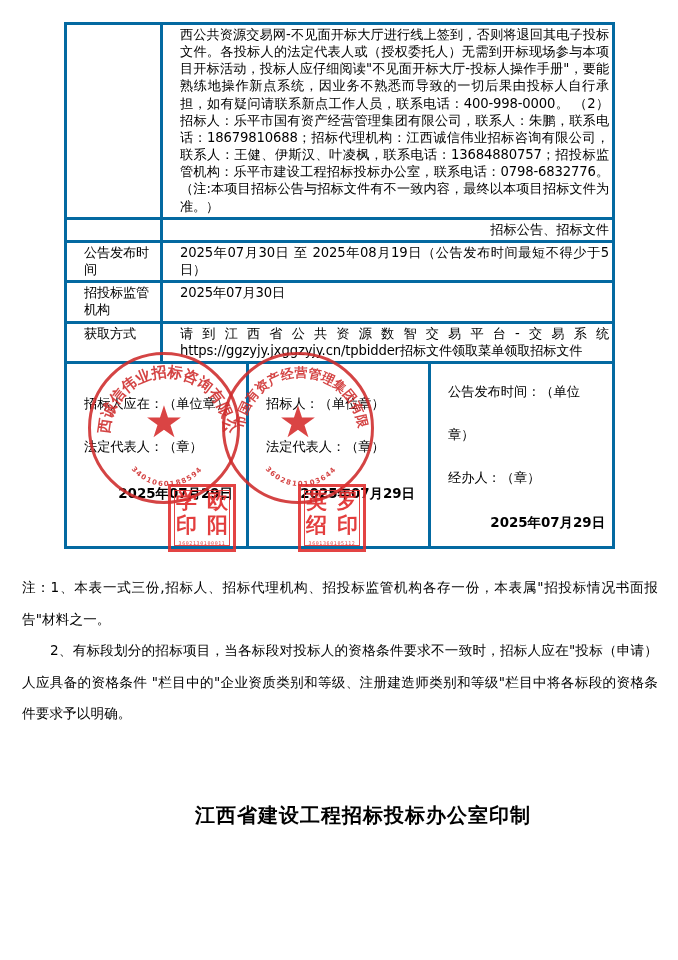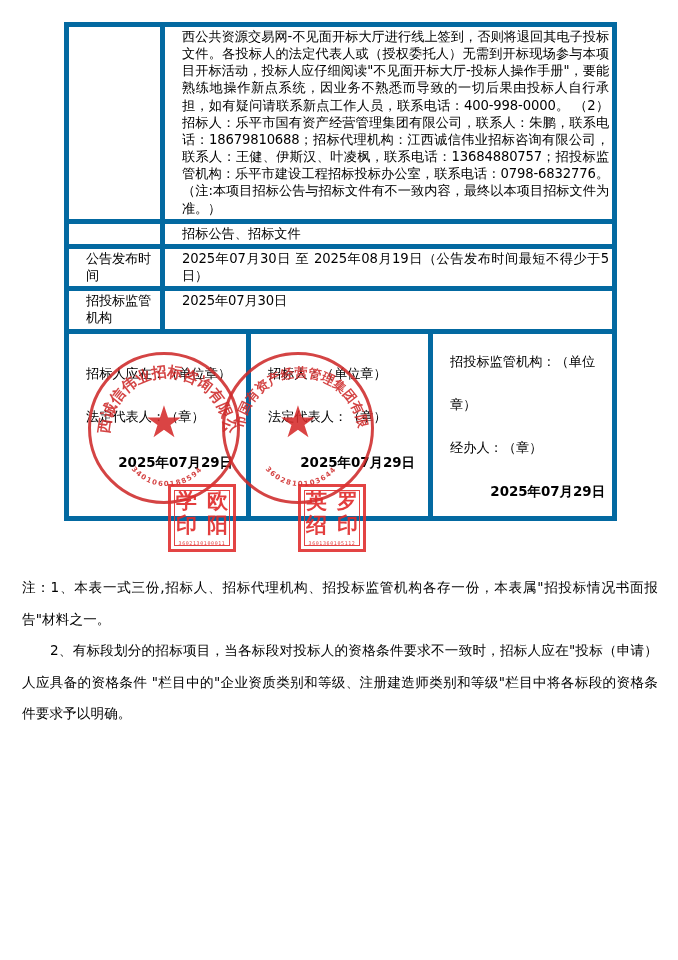--- a/index.html
+++ b/index.html
@@ -26,41 +26,41 @@
   
   .form-table {
     position: absolute;
     left: 64px;
     top: 22px;
     width: 548px;
     border-collapse: collapse;
     table-layout: fixed;
   }
   .form-table td {
-    border: 5px solid #0369a1;
+    border: 3px solid #0369a1;
     vertical-align: top;
     padding: 1px 3px 2px 17px;
     font-size: 13.2px;
     line-height: 1.30;
     font-family: "DejaVu Sans", "Liberation Sans", sans-serif;
   }
   .label-cell {
     font-size: 13.2px;
     line-height: 1.32;
     vertical-align: middle;
     letter-spacing: -0.2px;
   }
   .para-cell {
     font-size: 13.4px;
     line-height: 1.34;
     text-align: justify;
     letter-spacing: -0.15px;
   }
   .center-cell {
-    text-align: left;
+    text-align: right;
     vertical-align: middle;
     font-size: 13.4px;
   }
   .mid {
     vertical-align: middle;
   }
   .num { font-weight: 700; }
   .sig-cell {
     font-size: 13.2px;
     line-height: 1.3;
@@ -229,20 +229,24 @@
       <tr>
         <td class="label-cell mid">公告发布时间</td>
         <td colspan="4" class="para-cell">2025年07月30日 至 2025年08月19日（公告发布时间最短不得少于5日）</td>
       </tr>
 
       <tr>
         <td class="label-cell mid">招投标监管机构</td>
         <td colspan="4" class="para-cell mid">2025年07月30日</td>
       </tr>
 
+      <tr>
+        <td class="label-cell mid">获取方式</td>
+        <td colspan="4" class="para-cell">请到江西省公共资源数智交易平台-交易系统 https://ggzyjy.jxggzyjy.cn/tpbidder招标文件领取菜单领取招标文件</td>
+      </tr>
 
 
       <tr>
         <td colspan="2" class="sig-cell">
           <div class="sp-1"></div>
           <p class="sig-line">招标人应在：（单位章）</p>
           <div class="sp-2"></div>
           <p class="sig-line">法定代表人：（章）</p>
           <div style="height:16px"></div>
           <p class="date-line-left num">2025年07月29日</p>
@@ -250,21 +254,21 @@
         <td colspan="2" class="sig-cell">
           <div class="sp-1"></div>
           <p class="sig-line">招标人：（单位章）</p>
           <div class="sp-2"></div>
           <p class="sig-line">法定代表人：（章）</p>
           <div style="height:16px"></div>
           <p class="date-line-left num">2025年07月29日</p>
         </td>
         <td class="sig-cell">
           <div style="height:18px"></div>
-          <p class="sig-line">招投标监管机构：（单位</p>
+          <p class="sig-line">公告发布时间：（单位</p>
           <div style="height:26px"></div>
           <p class="sig-line">章）</p>
           <div style="height:26px"></div>
           <p class="sig-line">经办人：（章）</p>
           <div style="height:14px"></div>
           <p class="date-line num">2025年07月29日</p>
         </td>
       </tr>
     </tbody>
   </table>
@@ -325,14 +329,15 @@
       <span>印</span>
     </div>
     <div class="code">3601360105112</div>
   </div>
 
   <div class="notes">
     <p class="note-p">注：1、本表一式三份,招标人、招标代理机构、招投标监管机构各存一份，本表属"招投标情况书面报告"材料之一。</p>
     <p class="note-p note-indent">2、有标段划分的招标项目，当各标段对投标人的资格条件要求不一致时，招标人应在"投标（申请）人应具备的资格条件 "栏目中的"企业资质类别和等级、注册建造师类别和等级"栏目中将各标段的资格条件要求予以明确。</p>
   </div>
 
+  <div class="footer-print">江西省建设工程招标投标办公室印制</div>
 
 </div>
 
 </body></html>

